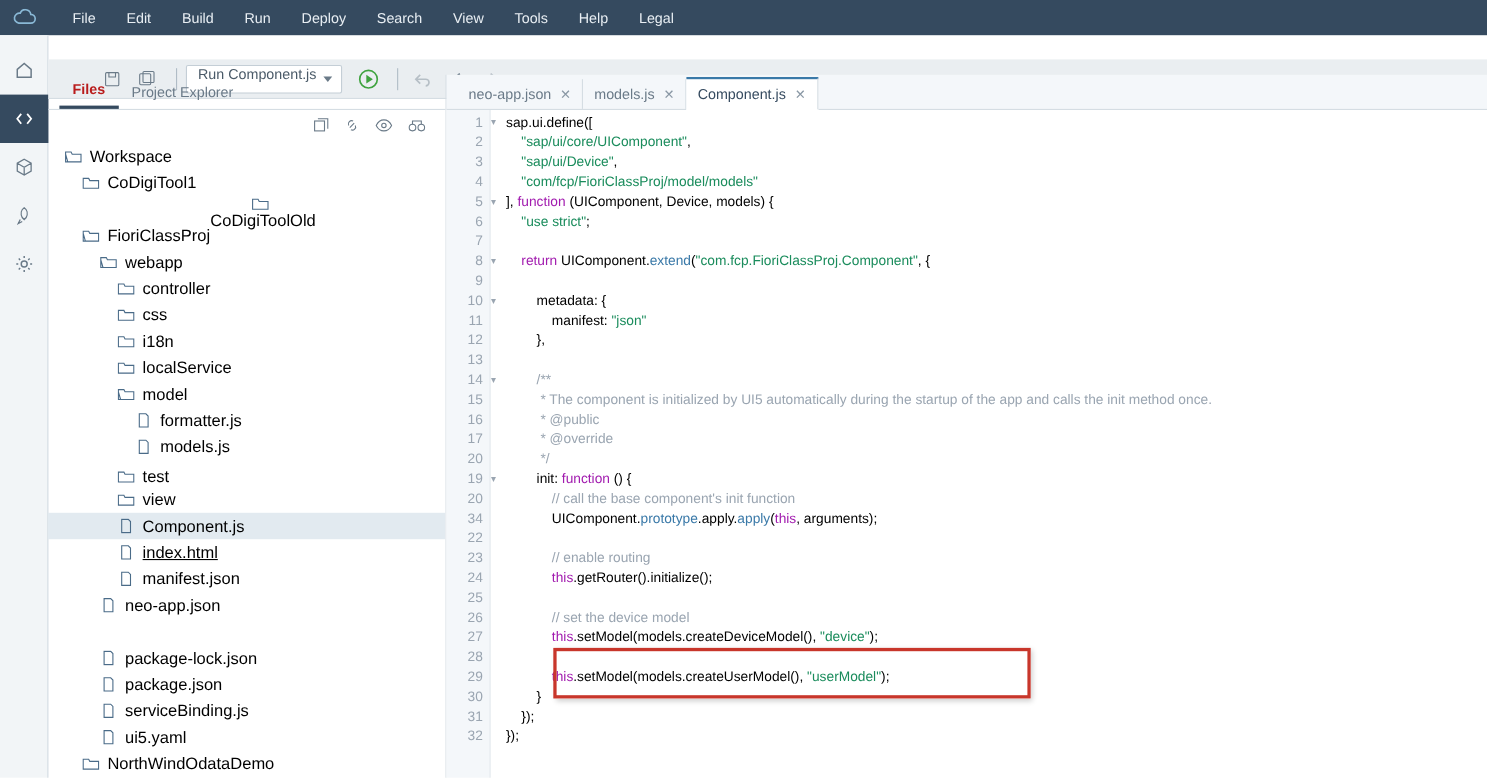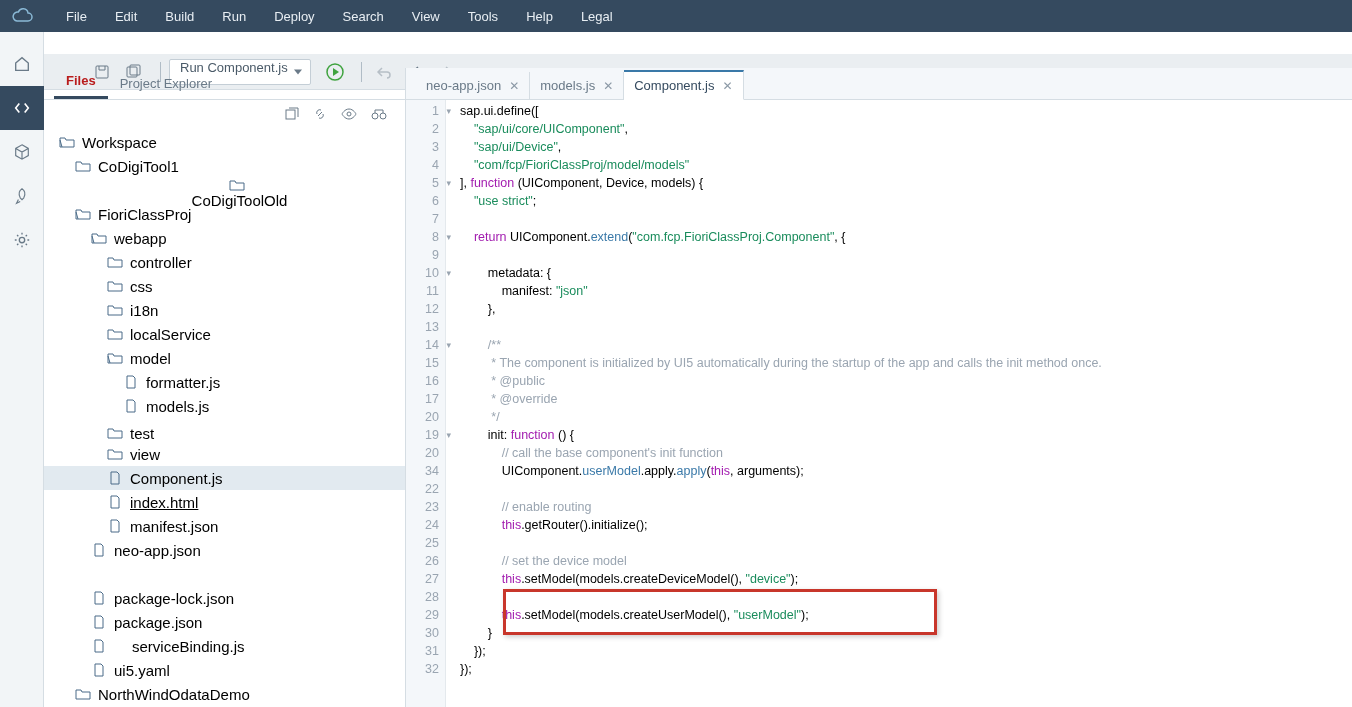--- a/index.html
+++ b/index.html
@@ -341,21 +341,21 @@
           <span>package-lock.json</span>
         </div>
       <div class="tree-row" style="padding-left:46px;">
           <span class="tree-icon">
             <svg width="14" height="14" viewBox="0 0 14 14">
               <path d="M3 1h6l2 2v10H3z" fill="none" stroke="currentColor"></path>
             </svg>
           </span>
           <span>package.json</span>
         </div>
-      <div class="tree-row" style="padding-left:46px;gap:18px;">
+      <div class="tree-row" style="padding-left:46px;">
           <span class="tree-icon">
             <svg width="14" height="14" viewBox="0 0 14 14">
               <path d="M3 1h6l2 2v10H3z" fill="none" stroke="currentColor"></path>
             </svg>
           </span>
           <span>serviceBinding.js</span>
         </div>
       <div class="tree-row" style="padding-left:46px;">
           <span class="tree-icon">
             <svg width="14" height="14" viewBox="0 0 14 14">
@@ -447,21 +447,21 @@
 <div class="line">            <span>manifest: </span><span class="c-str">"json"</span></div>
 <div class="line">        <span>},</span></div>
 <div class="line"></div>
 <div class="line">        <span class="c-com">/**</span></div>
 <div class="line">        <span class="c-com"> * The component is initialized by UI5 automatically during the startup of the app and calls the init method once.</span></div>
 <div class="line">        <span class="c-com"> * @public</span></div>
 <div class="line">        <span class="c-com"> * @override</span></div>
 <div class="line">        <span class="c-com"> */</span></div>
 <div class="line">        <span>init: </span><span class="c-key">function</span><span> () {</span></div>
 <div class="line">            <span class="c-com">// call the base component's init function</span></div>
-<div class="line">            <span>UIComponent.</span><span class="c-call">userModel</span><span>.apply.</span><span class="c-call">apply</span><span>(</span><span class="c-key">this</span><span>, arguments);</span></div>
+<div class="line">            <span>UIComponent.</span><span class="c-call">prototype</span><span>.apply.</span><span class="c-call">apply</span><span>(</span><span class="c-key">this</span><span>, arguments);</span></div>
 <div class="line"></div>
 <div class="line">            <span class="c-com">// enable routing</span></div>
 <div class="line">            <span class="c-key">this</span><span>.getRouter().initialize();</span></div>
 <div class="line"></div>
 <div class="line">            <span class="c-com">// set the device model</span></div>
 <div class="line">            <span class="c-key">this</span><span>.setModel(models.createDeviceModel(), </span><span class="c-str">"device"</span><span>);</span></div>
 <div class="line"></div>
 <div class="line"><span class="hl"></span>            <span class="c-key">this</span><span>.setModel(models.createUserModel(), </span><span class="c-str">"userModel"</span><span>);</span></div>
 <div class="line">        <span>}</span></div>
 <div class="line">    <span>});</span></div>

